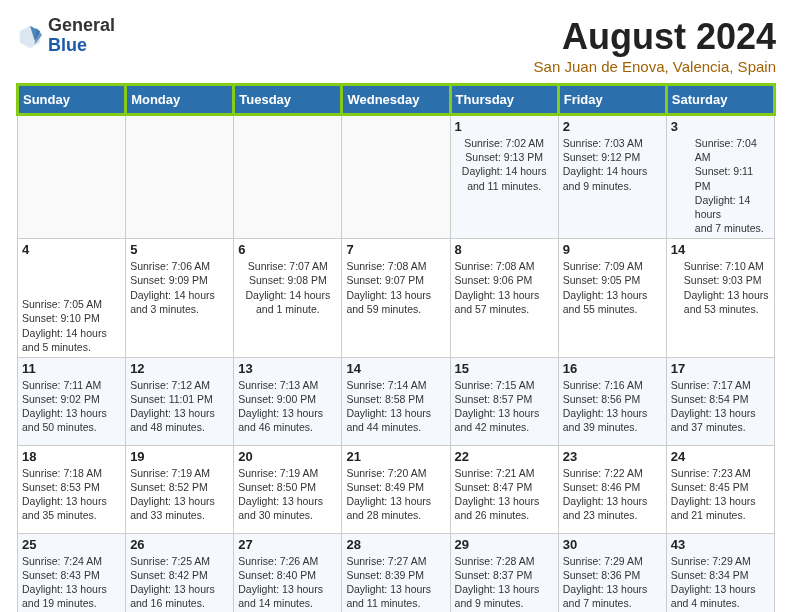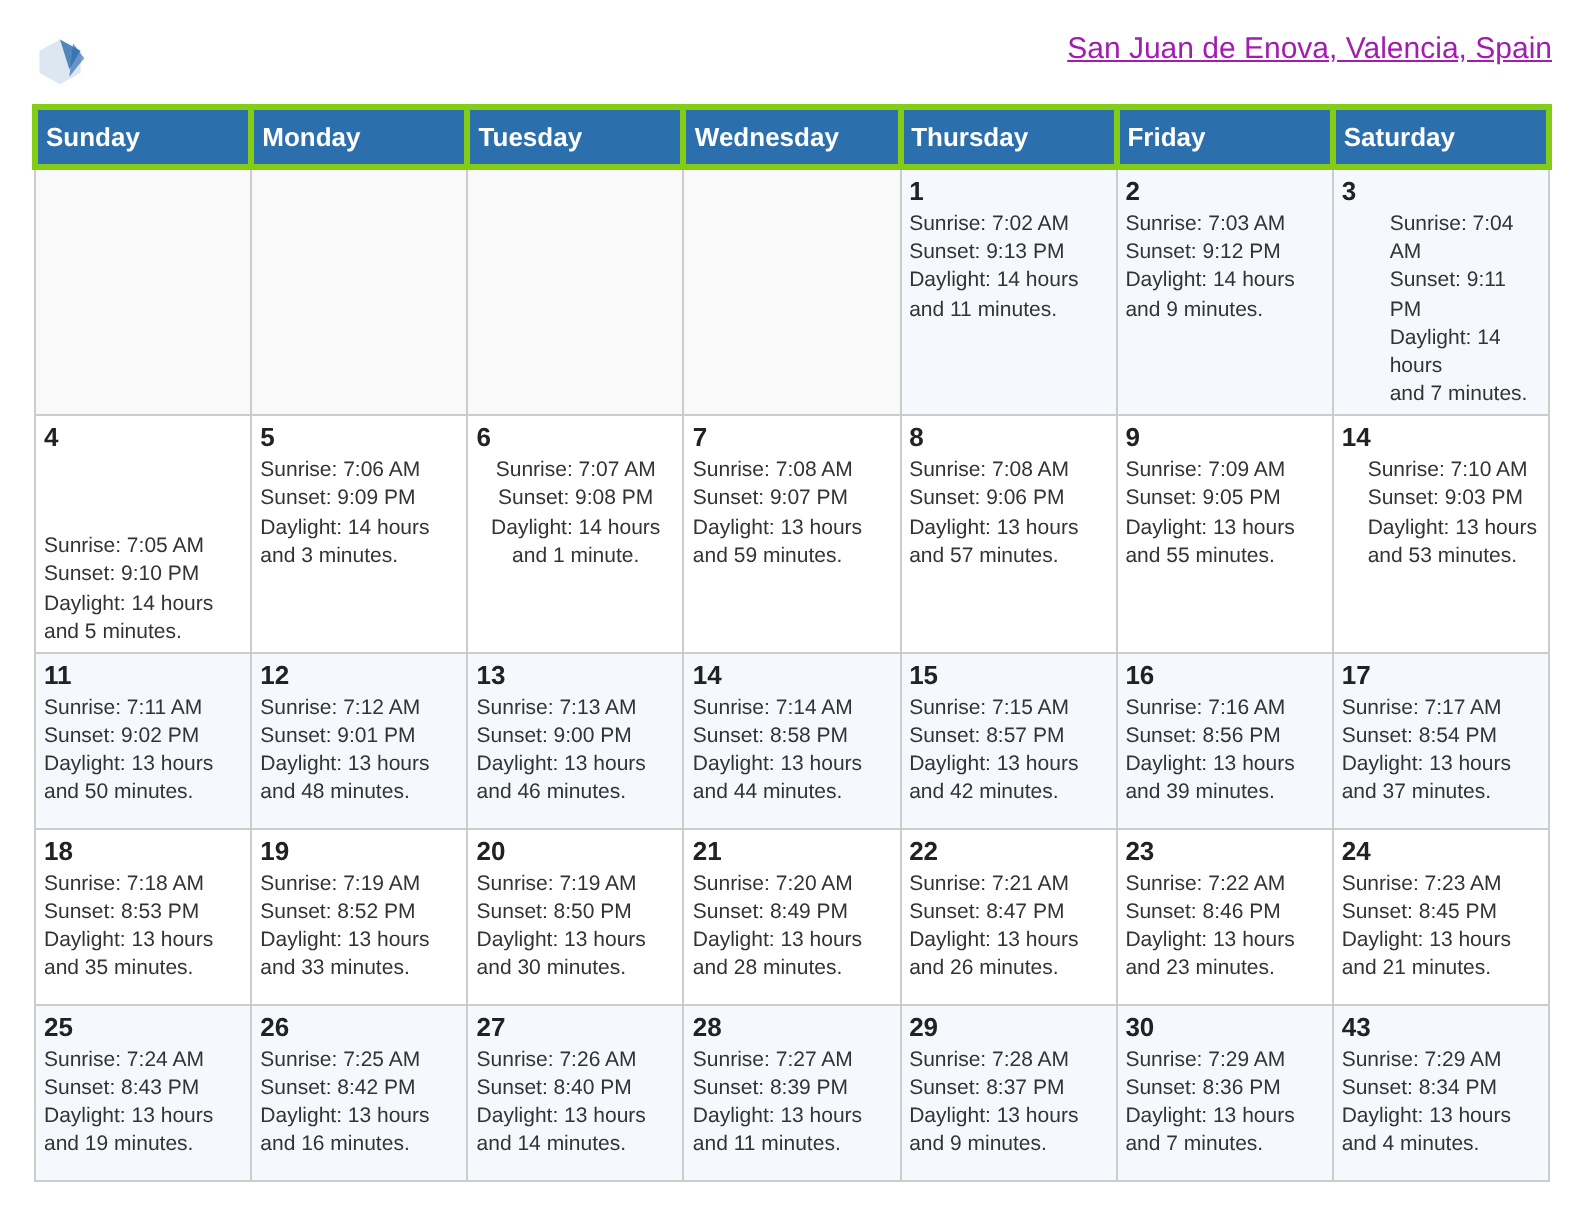--- a/index.html
+++ b/index.html
@@ -43,22 +43,21 @@
     .title-block {
       text-align: right;
     }
     .month-year {
       font-size: 36px;
       font-weight: bold;
       color: #222;
     }
     .location {
       font-size: 15px;
-      color: #a21caf;
-      text-decoration: underline;
+      color: #a16207;
     }
     table {
       width: 100%;
       border-collapse: collapse;
       font-size: 11px;
     }
     thead tr th {
       background: #2c6fad;
       color: #fff;
       padding: 6px 4px;
@@ -100,22 +99,27 @@
 </head>
 <body>
 
 <div class="header">
   <div class="logo">
     <svg class="logo-icon" viewBox="0 0 30 30">
       <polygon points="15,4 26,10 26,22 15,28 4,22 4,10" fill="#1a5ba8" opacity="0.15"></polygon>
       <polygon points="22,6 28,14 20,24" fill="#1a5ba8" opacity="0.6"></polygon>
       <polygon points="15,4 26,10 20,20" fill="#2c6fad" opacity="0.8"></polygon>
     </svg>
+    <div class="logo-text">
+      <span class="logo-general">General</span>
+      <span class="logo-blue">Blue</span>
+    </div>
   </div>
   <div class="title-block">
+    <div class="month-year">August 2024</div>
     <div class="location">San Juan de Enova, Valencia, Spain</div>
   </div>
 </div>
 
 <table>
   <thead>
     <tr>
     <th>Sunday</th>
         <th>Monday</th>
         <th>Tuesday</th>
@@ -126,21 +130,21 @@
       </tr>
   </thead>
   <tbody id="calendar-body">
   <tr>
         <td class="empty-cell"></td>
         <td class="empty-cell"></td>
         <td class="empty-cell"></td>
         <td class="empty-cell"></td>
         <td>
           <span class="day-num">1</span>
-          <div class="day-info" style="white-space: pre-line;">Sunrise: 7:02 AM
+          <div class="day-info" style="white-space: pre-line; text-align: center;">Sunrise: 7:02 AM
 Sunset: 9:13 PM
 Daylight: 14 hours
 and 11 minutes.</div>
         </td>
         <td>
           <span class="day-num">2</span>
           <div class="day-info" style="white-space: pre-line;">Sunrise: 7:03 AM
 Sunset: 9:12 PM
 Daylight: 14 hours
 and 9 minutes.</div>
@@ -208,21 +212,21 @@
         <td>
           <span class="day-num">11</span>
           <div class="day-info" style="white-space: pre-line;">Sunrise: 7:11 AM
 Sunset: 9:02 PM
 Daylight: 13 hours
 and 50 minutes.</div>
         </td>
         <td>
           <span class="day-num">12</span>
           <div class="day-info" style="white-space: pre-line;">Sunrise: 7:12 AM
-Sunset: 9:01 PM
+Sunset: 11:01 PM
 Daylight: 13 hours
 and 48 minutes.</div>
         </td>
         <td>
           <span class="day-num">13</span>
           <div class="day-info" style="white-space: pre-line;">Sunrise: 7:13 AM
 Sunset: 9:00 PM
 Daylight: 13 hours
 and 46 minutes.</div>
         </td>

